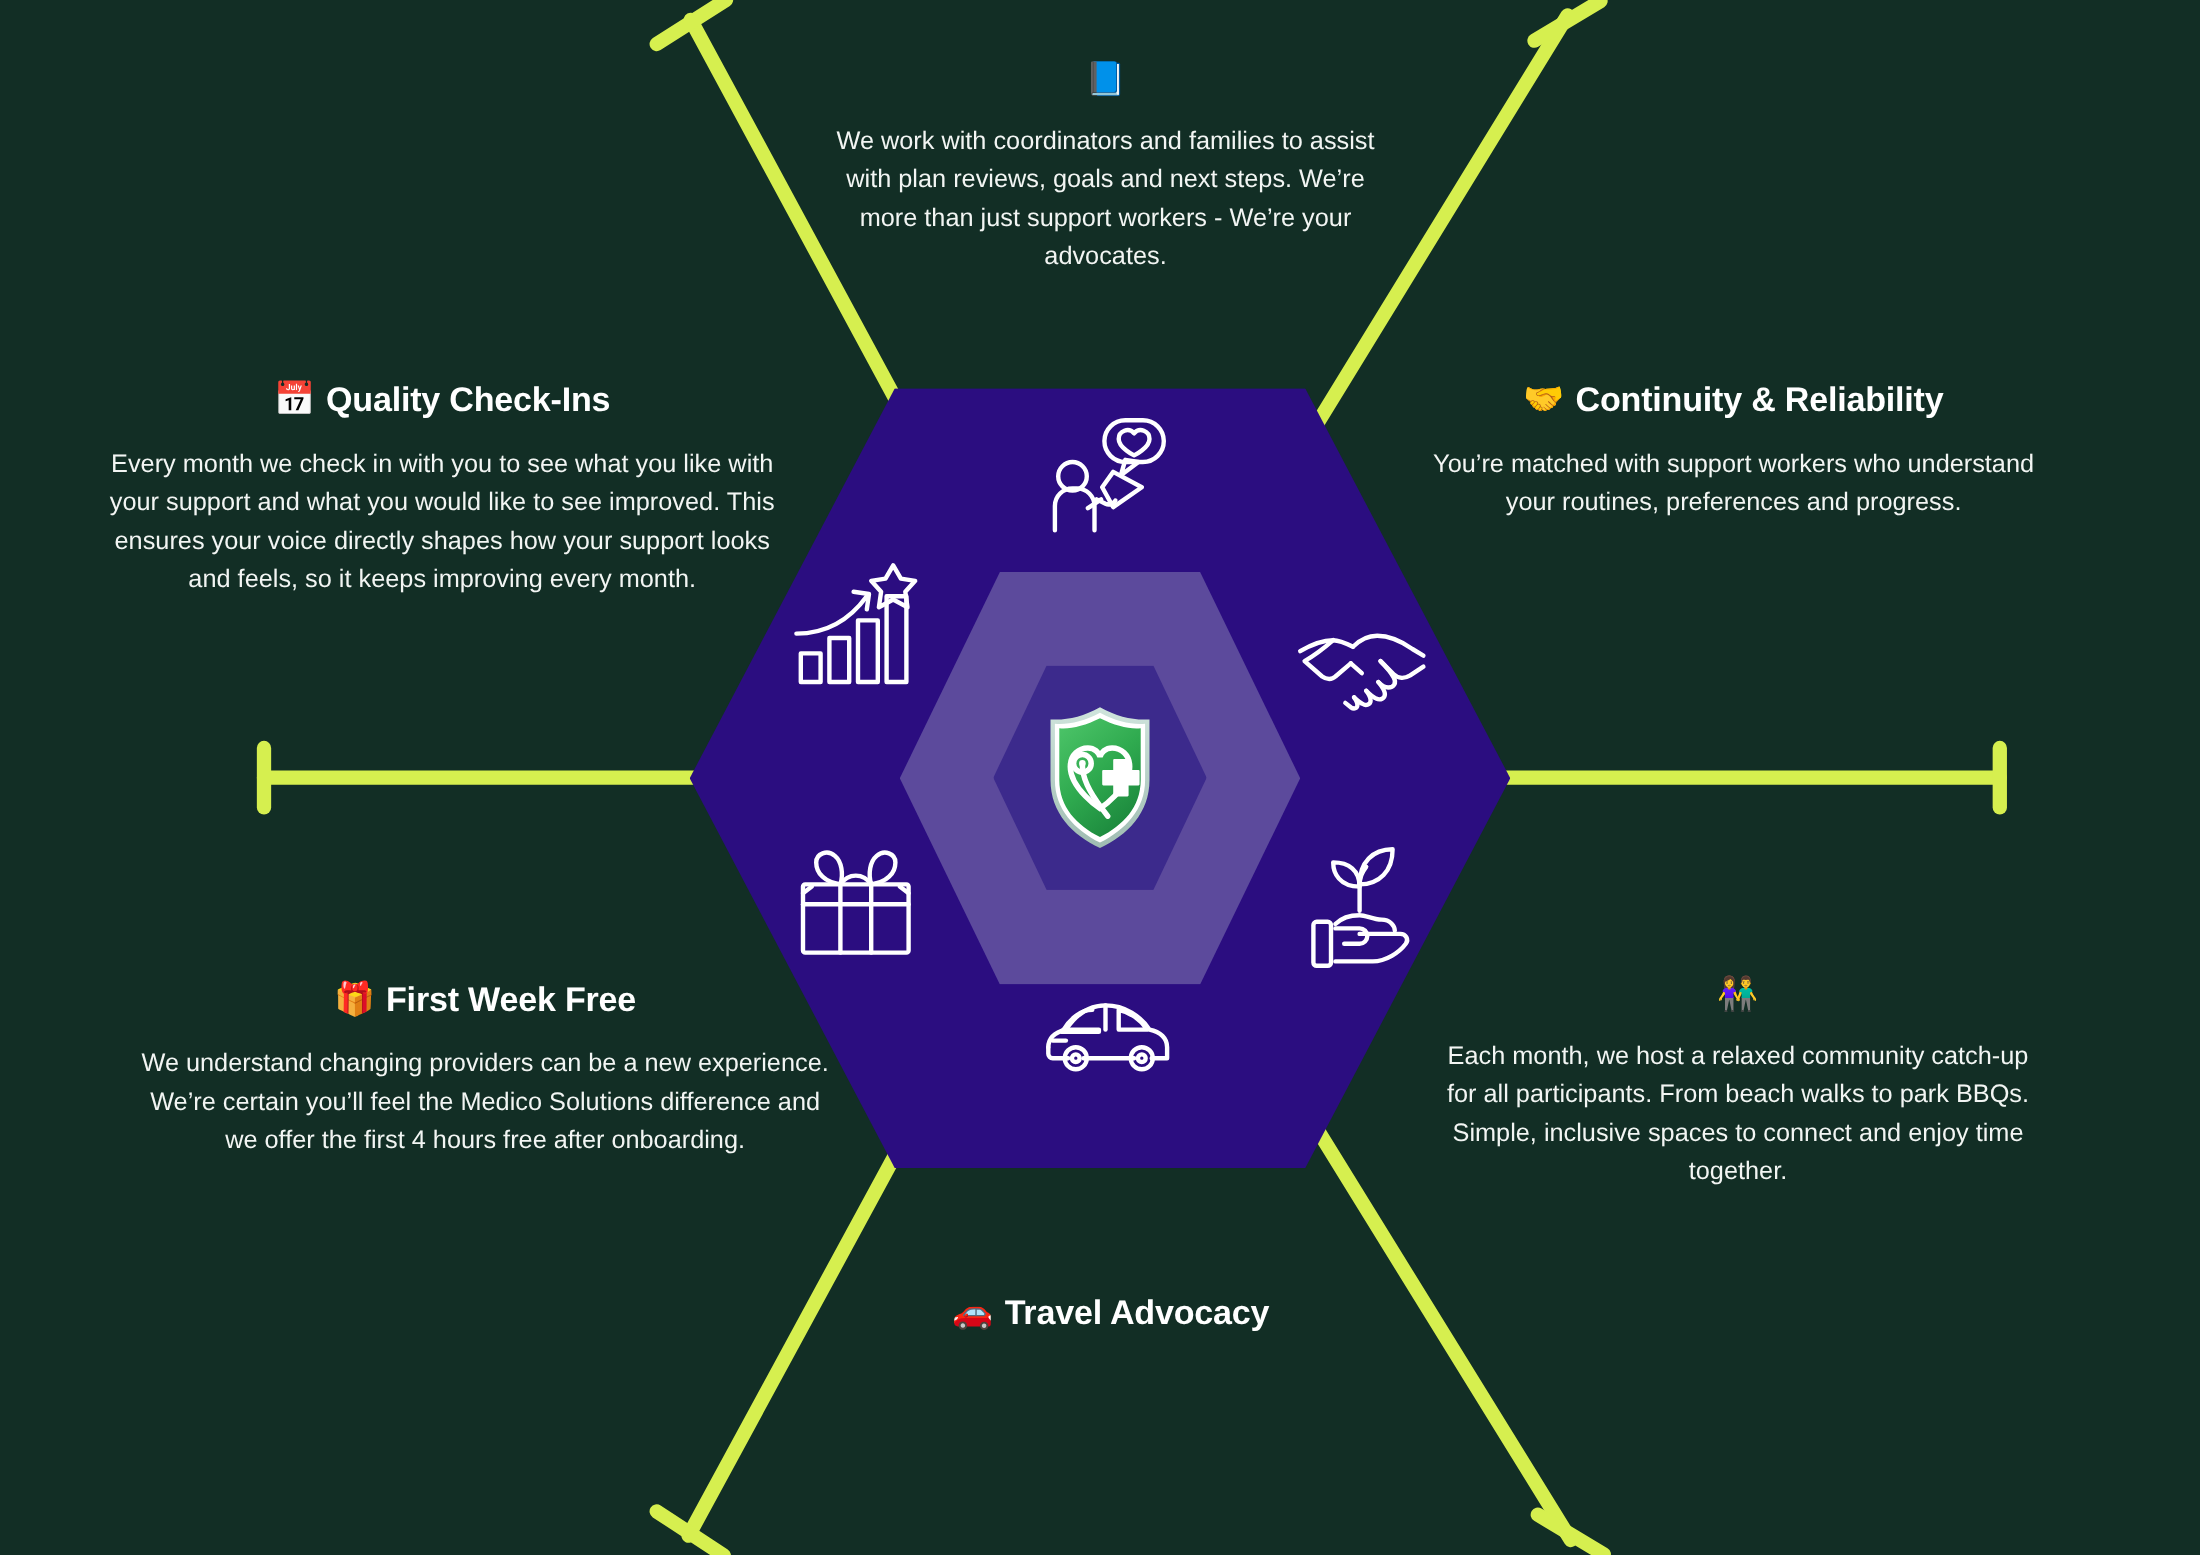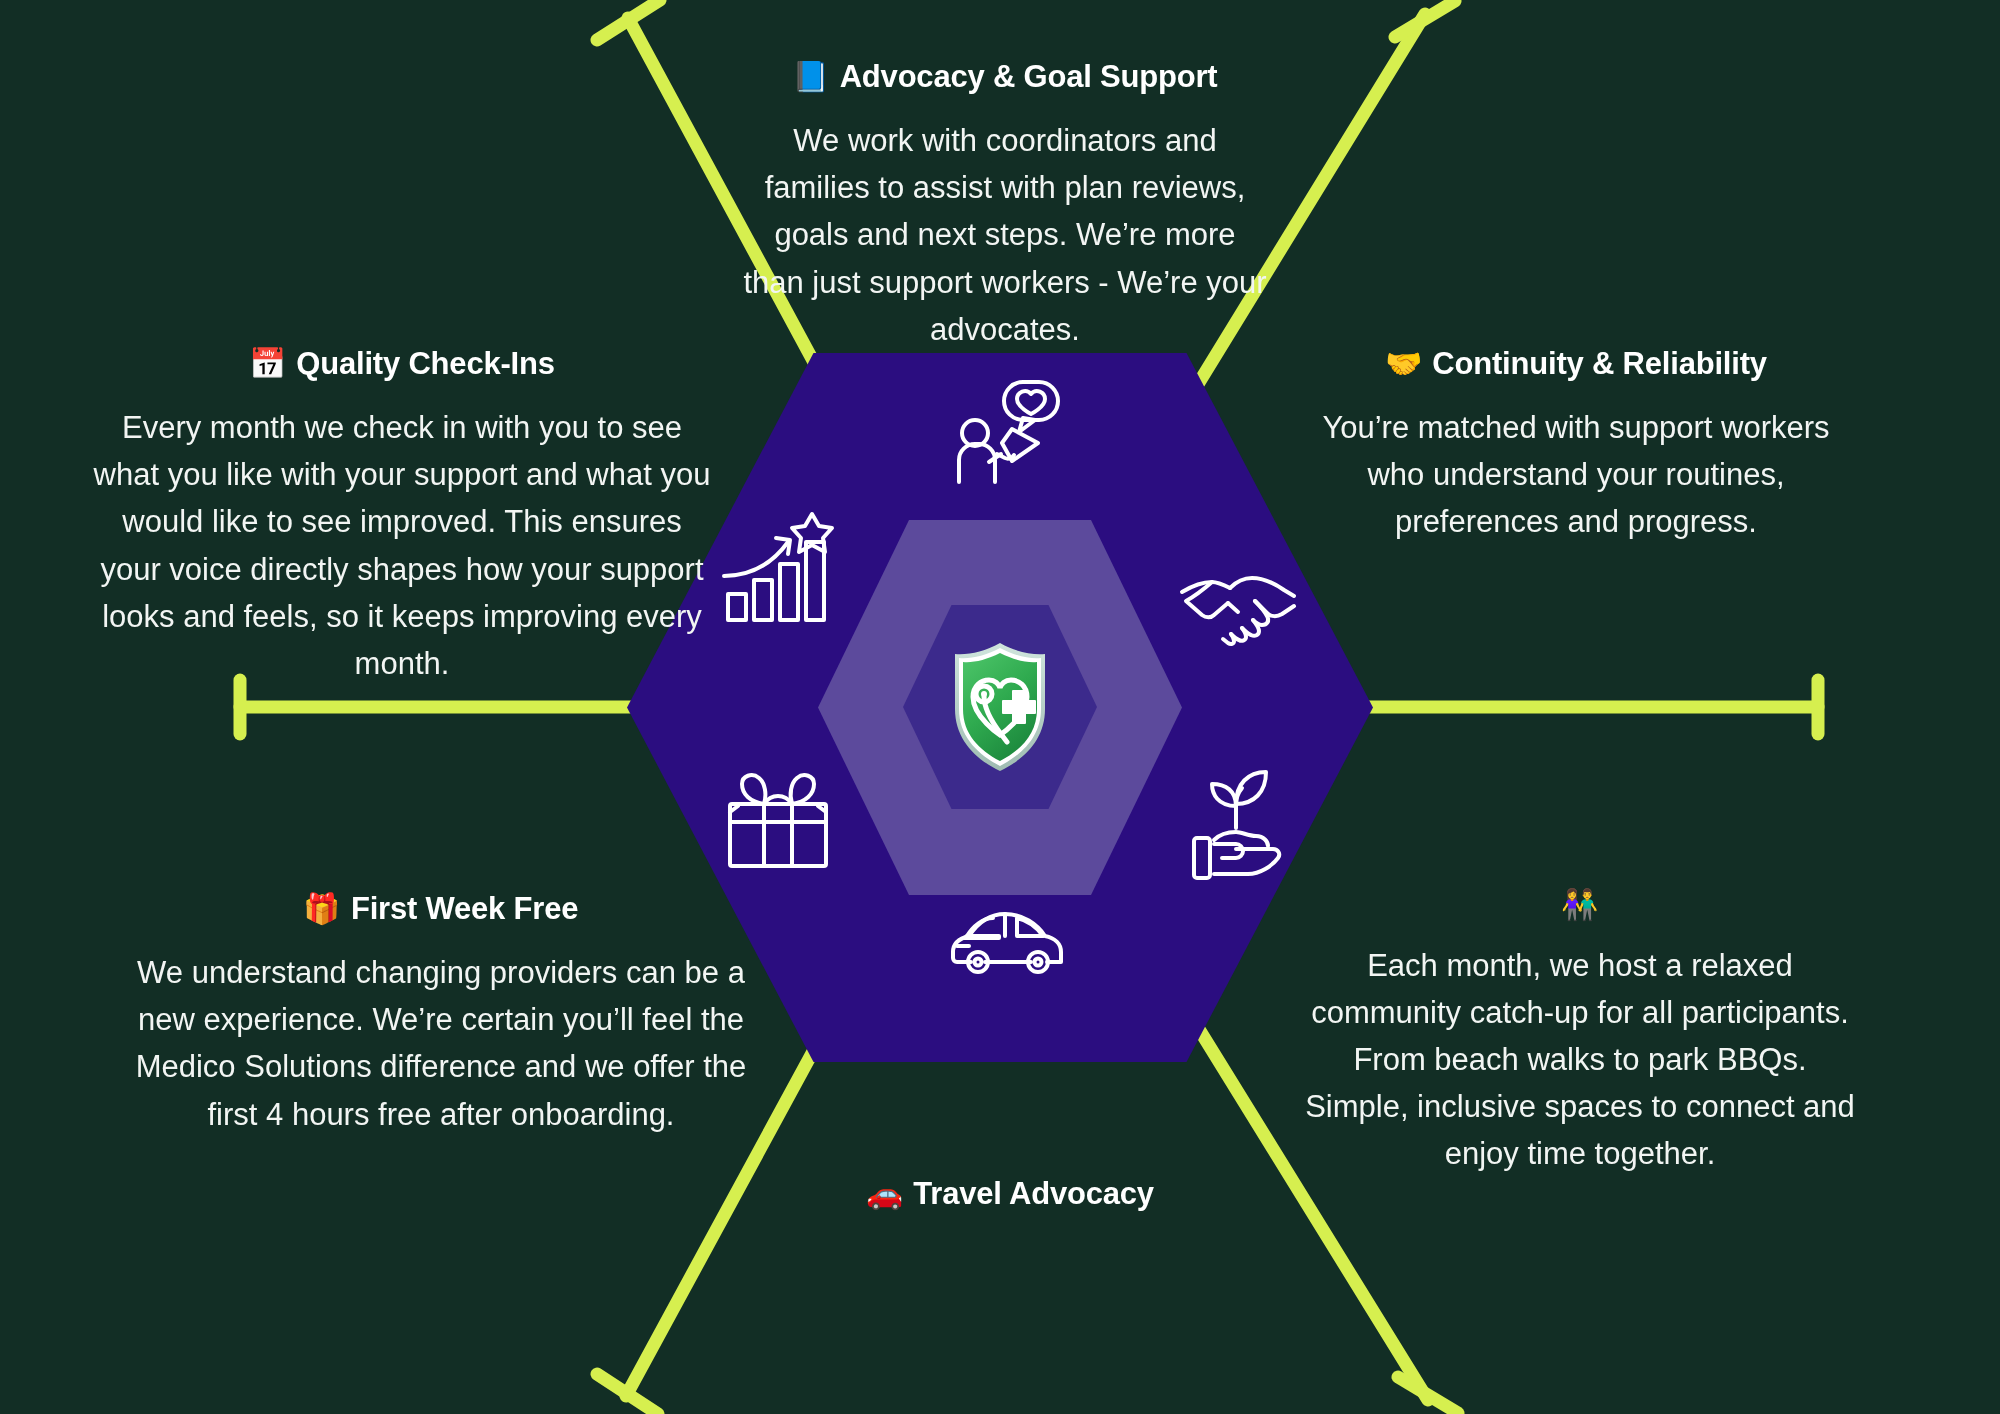--- a/index.html
+++ b/index.html
@@ -30,21 +30,21 @@
     display:flex; align-items:center; justify-content:center;
     gap:10px;
     font-size:31px; font-weight:bold; color:#ffffff;
     letter-spacing:-0.2px;
     white-space:nowrap;
     line-height:1.2;
   }
   .block .head .emo { font-size:30px; line-height:1; }
   .block .body {
     margin-top:22px;
-    font-size:31px; color:#f2f5f3;
+    font-size:23px; color:#f2f5f3;
     line-height:1.52; text-align:center;
     font-weight:400;
   }
 
   .b-advocacy  { left:740px;  top:58px;  width:530px; }
   .b-quality   { left:92px;   top:345px; width:620px; }
   .b-continuity{ left:1296px; top:345px; width:560px; text-align:center; }
   .b-firstweek { left:126px;  top:890px; width:630px; }
   .b-social    { left:1300px; top:890px; width:560px; }
   .b-travel    { left:700px;  top:1175px; width:620px; }
@@ -211,21 +211,20 @@
       <rect x="88" y="32" width="18" height="78"></rect>
       <path d="M6 66 c26 0 48 -12 64 -34"></path>
       <path d="M58 28 l14 2 l-2 14"></path>
       <path d="M94 4 l7 12 l13 2 l-9 10 l2 14 l-13 -7 l-13 7 l2 -14 l-9 -10 l13 -2 z"></path>
     </svg>
   </div>
 
   <div class="block b-advocacy">
     <div class="head">
       <span class="emo">📘</span>
-      <span>Advocacy &amp; Goal Support</span>
     </div>
     <div class="body">We work with coordinators and families to assist with plan reviews, goals and next steps. We’re more than just support workers - We’re your advocates.</div>
   </div>
 
   <div class="block b-quality">
     <div class="head">
       <span class="emo">📅</span>
       <span>Quality Check-Ins</span>
     </div>
     <div class="body">Every month we check in with you to see what you like with your support and what you would like to see improved. This ensures your voice directly shapes how your support looks and feels, so it keeps improving every month.</div>

